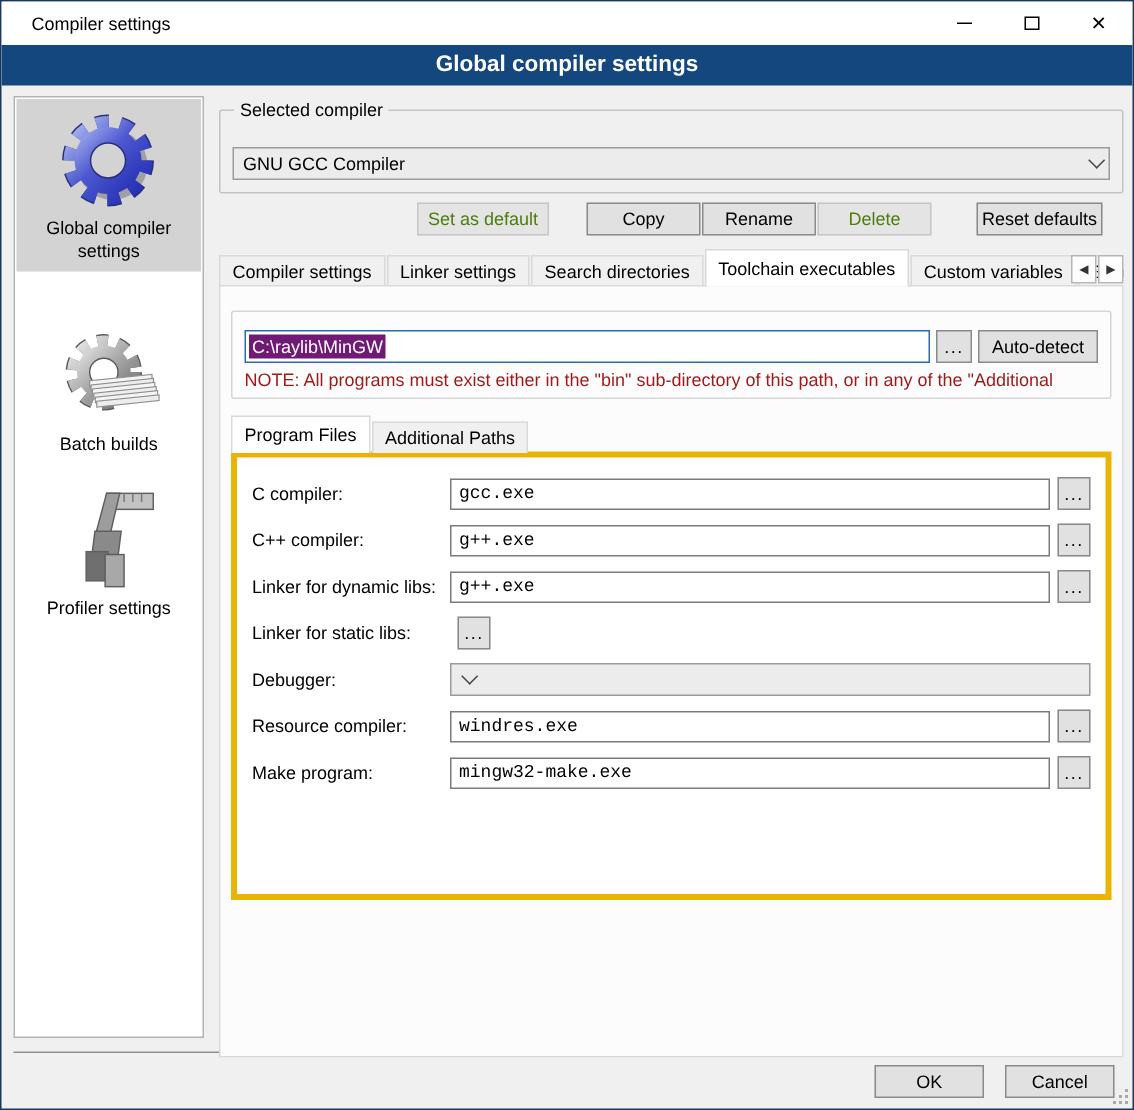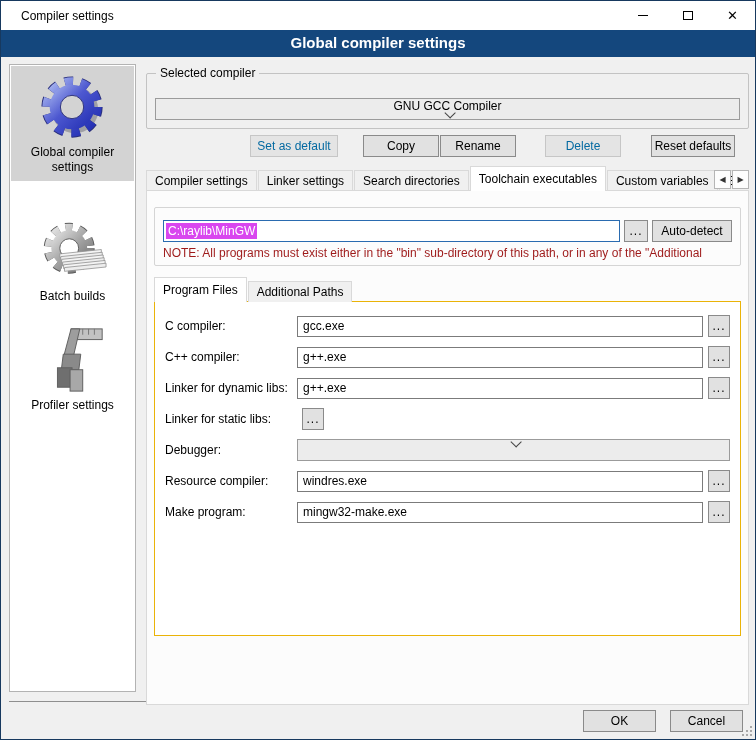--- a/index.html
+++ b/index.html
@@ -32,29 +32,29 @@
   .side-item.p3 { margin-top:36px; }
 
   
   .main { position:absolute; left:145px; top:62px; width:603px; }
 
   .groupbox { position:relative; border:1px solid #c3c3c3; border-radius:2px; }
   .group-label { position:absolute; top:-8px; left:9px; padding:0 4px; background:#f0f0f0; }
 
   .group-compiler { margin-top:10px; padding:24px 8px 8px; }
   .combo { height:22px; background:#ececec; border:1px solid #9b9b9b; display:flex;
-           align-items:center; padding:0 6px; position:relative; cursor:default;flex-direction:column; }
+           align-items:center; padding:0 6px; position:relative; cursor:default; }
   .combo .combo-text { flex:1; overflow:hidden; white-space:nowrap; }
   .chev { width:8px; height:8px; border-right:1px solid #444; border-bottom:1px solid #444;
           transform:rotate(45deg) translateY(-3px); display:block; }
 
   .actions-row { margin-top:6px; height:22px; display:flex; align-items:center; padding-right:14px; }
   .btn { height:22px; background:#e1e1e1; border:1px solid #8a8a8a; font-family:inherit;
          font-size:12px; text-align:center; cursor:default; }
-  .btn:disabled,.btn.disabled { background:#e4e4e4; border-color:#c6c6c6; color:#0369a1;margin-left:28px; }
+  .btn:disabled,.btn.disabled { background:#e4e4e4; border-color:#c6c6c6; color:#4d7c0f; }
   .spacer { flex:1; }
   .b-setdef { width:88px; margin-right:25px; }
   .b-copy   { width:76px; margin-right:1px; }
   .b-rename { width:76px; margin-right:1px; }
   .b-delete { width:76px; margin-right:30px; }
   .b-reset  { width:84px; }
 
   
   .tabstrip { margin-top:9px; display:flex; align-items:flex-end; position:relative; height:25px; }
   .tab { height:21px; padding:3px 8px 0; background:#f0f0f0; border:1px solid #d9d9d9;
@@ -66,33 +66,33 @@
                font-size:8px; line-height:17px; text-align:center; color:#333; margin-left:1px; cursor:default; }
 
   .tabpage { background:#fcfcfc; border:1px solid #d9d9d9; margin-top:-1px; height:515px;
              padding:9px 7px; position:relative; z-index:1; }
 
   .group-install { margin-top:7px; padding:12px 8px 5px; border-color:#d5d5d5; }
   .group-install .group-label { background:#fcfcfc; }
   .install-row { display:flex; align-items:center; }
   .path-field { flex:1; height:22px; border:1px solid #2a6bb0; background:#fff;
                 display:flex; align-items:center; padding:0 2px; overflow:hidden; }
-  .path-sel { background:#d946ef; color:#fff; padding:1px 2px; white-space:nowrap; }
+  .path-sel { background:#701a75; color:#fff; padding:1px 2px; white-space:nowrap; }
   .b-browse { width:24px; margin-left:4px; letter-spacing:1px; }
   .b-auto { width:80px; margin-left:4px; }
   .note-text { margin-top:4px; color:#9e1a1a; white-space:nowrap; overflow:hidden; }
 
   .subtabstrip { margin-top:11px; }
-  .innerpage { background:#fff; border:1px solid #eab308; margin-top:-1px; height:335px;
+  .innerpage { background:#fff; border:4px solid #eab308; margin-top:-1px; height:299px;
                padding:13px 10px 0; }
 
   .field-row { display:flex; align-items:center; margin-bottom:9px; height:22px; }
   .field-label { width:132px; flex:none; }
   .field-input { flex:1; height:21px; border:1px solid #7b7b7b; background:#fff;
-                 font-family:Liberation Sans, sans-serif; font-size:12px; padding:0 5px; min-width:0; }
+                 font-family:Liberation Mono, monospace; font-size:12px; padding:0 5px; min-width:0; }
   .field-browse { width:22px; height:22px; flex:none; margin-left:5px; letter-spacing:1px; }
   .field-combo { flex:1; }
 
   
   .footer-sep { position:absolute; left:8px; right:8px; top:700px; border-top:1px solid #8f8f8f; }
   .footer { position:absolute; right:12px; top:709px; display:flex; gap:14px; }
   .b-footer { width:73px; }
   .resize-grip { position:absolute; right:3px; bottom:3px; width:10px; height:10px; }
   .resize-grip i { position:absolute; width:2px; height:2px; background:#a9a9a9; }
   .resize-grip i:nth-child(1){ right:0; bottom:0; }

